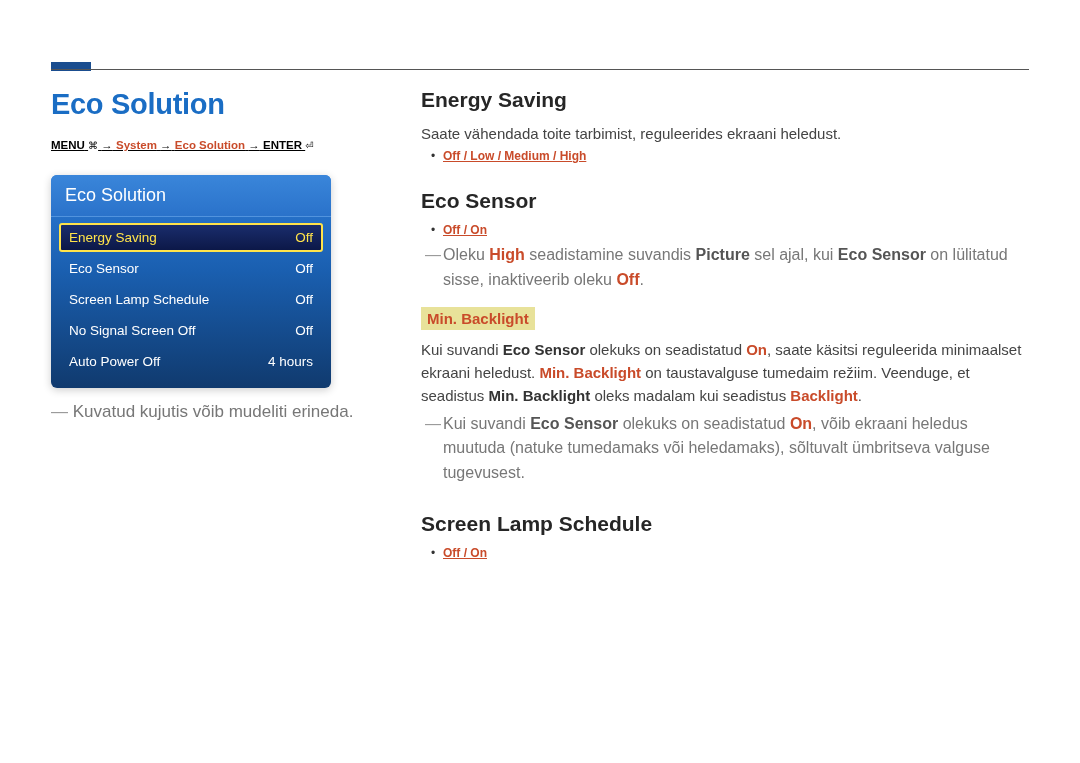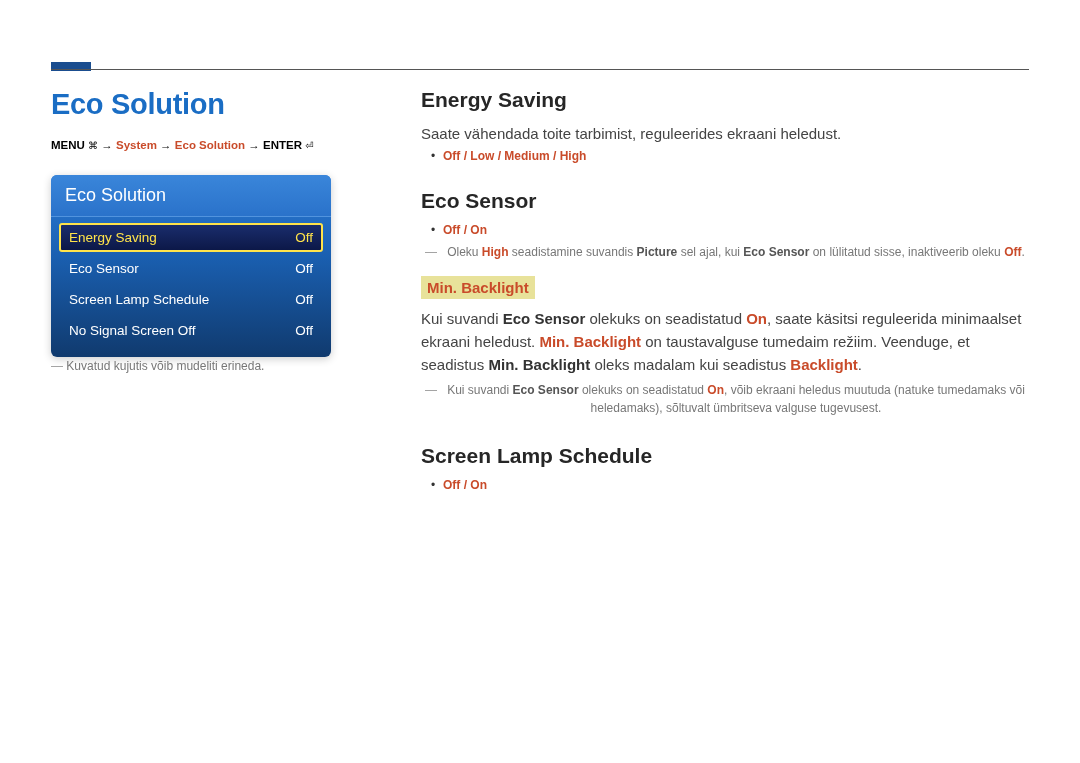--- a/index.html
+++ b/index.html
@@ -47,20 +47,21 @@
     font-weight: 600;
     color: #1a6dc4;
     margin-bottom: 18px;
     letter-spacing: -0.3px;
   }
   .breadcrumb {
     font-size: 11.5px;
     font-weight: 700;
     color: #000;
     margin-bottom: 24px;
+    text-decoration: underline;
   }
   .breadcrumb .sys { color: #c94b2a; font-weight: 700; }
   .breadcrumb .bc-icon {
     display: inline-block;
     font-size: 10px;
     vertical-align: middle;
     font-weight: 400;
   }
   .menu-panel {
     width: 280px;
@@ -87,23 +88,23 @@
     border-radius: 3px;
     margin-bottom: 2px;
   }
   .menu-item.selected {
     background: linear-gradient(180deg, #1a2d6c 0%, #0c1848 100%);
     border: 2px solid #ffe34a;
     color: #ffe34a;
     padding: 5px 8px;
   }
   .menu-caption {
-    font-size: 12px;
+    font-size: 17px;
     color: #777;
-    margin-top: 2px;
+    margin-top: 14px;
   }
   .menu-caption::before { content: "― "; color:#999; }
   .section-title {
     font-size: 21px;
     font-weight: 700;
     color: #262626;
     margin-bottom: 10px;
   }
   .section-title.mtop { margin-top: 26px; }
   .desc {
@@ -113,37 +114,37 @@
     margin-bottom: 4px;
   }
   .bullet-row {
     font-size: 12px;
     color: #c94b2a;
     font-weight: 700;
     padding-left: 22px;
     position: relative;
     margin-top: 4px;
     margin-bottom: 6px;
+    text-decoration: underline;
   }
   .bullet-row::before {
     content: "•";
     position: absolute;
     left: 10px;
     top: 0;
     color: #333;
     font-weight: 400;
   }
   .dash-note {
-    font-size: 12px;
+    font-size: 16px;
     color: #777;
     line-height: 1.55;
     padding-left: 22px;
     position: relative;
     margin-top: 1px;
-    text-align: center;
   }
   .dash-note::before {
     content: "―";
     position: absolute;
     left: 4px;
     top: 0;
     color: #999;
   }
   .dash-note .hl { color: #c94b2a; font-weight: 700; }
   .dash-note .bl { color: #555; font-weight: 700; }
@@ -194,20 +195,24 @@
             <span>Off</span>
           </div>
           <div class="menu-item">
             <span>Screen Lamp Schedule</span>
             <span>Off</span>
           </div>
           <div class="menu-item">
             <span>No Signal Screen Off</span>
             <span>Off</span>
           </div>
+          <div class="menu-item">
+            <span>Auto Power Off</span>
+            <span>4 hours</span>
+          </div>
         </div>
     </div>
     <div class="menu-caption">Kuvatud kujutis võib mudeliti erineda.</div>
   </div>
 
   <div class="right-col">
     
     <div class="section-title">Energy Saving</div>
     <div class="desc">Saate vähendada toite tarbimist, reguleerides ekraani heledust.</div>
     <div class="bullet-row">Off / Low / Medium / High</div>

